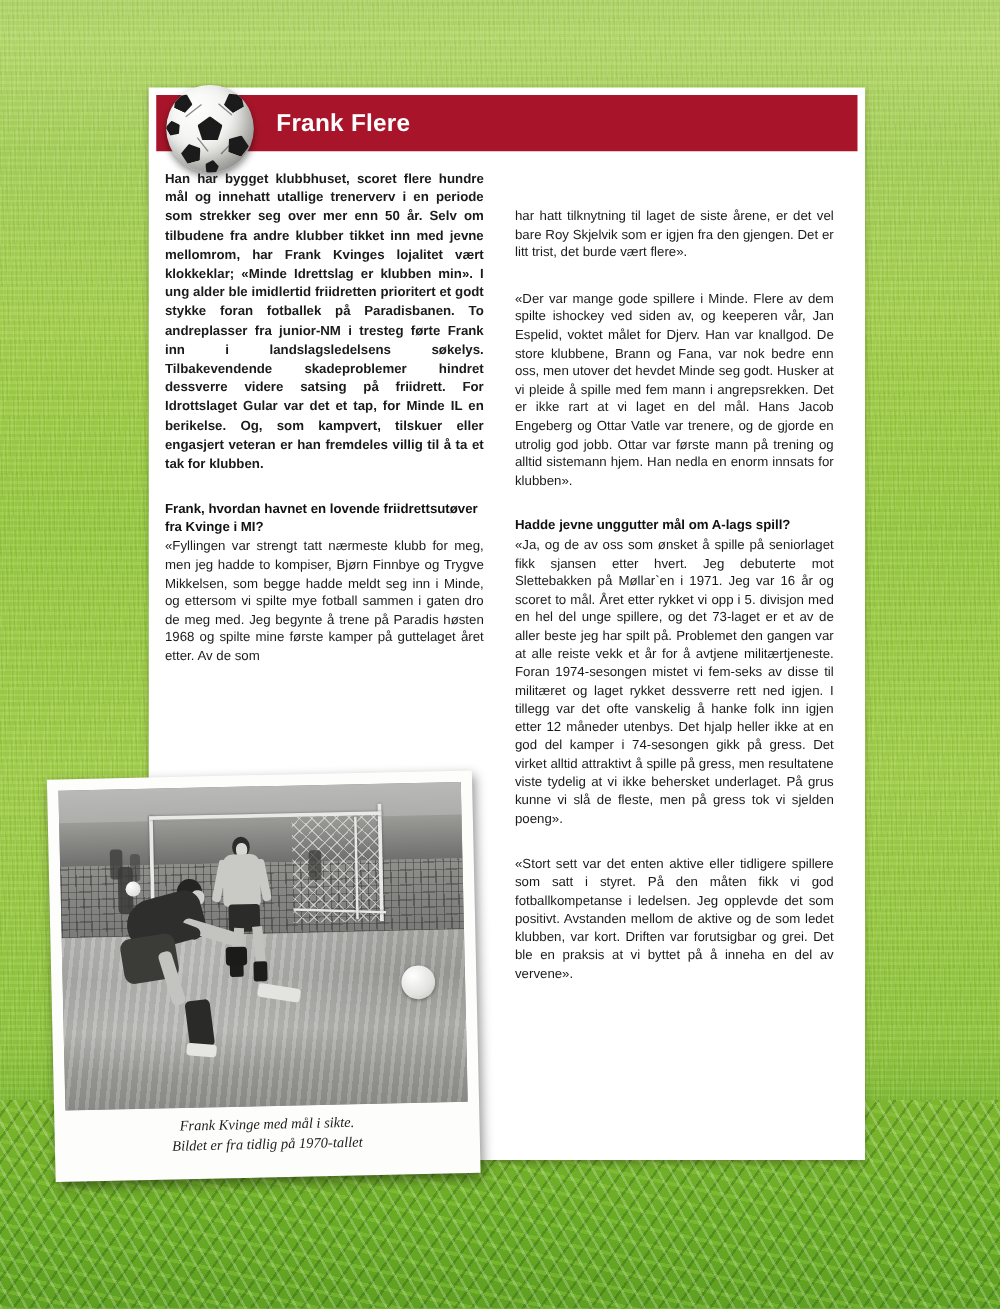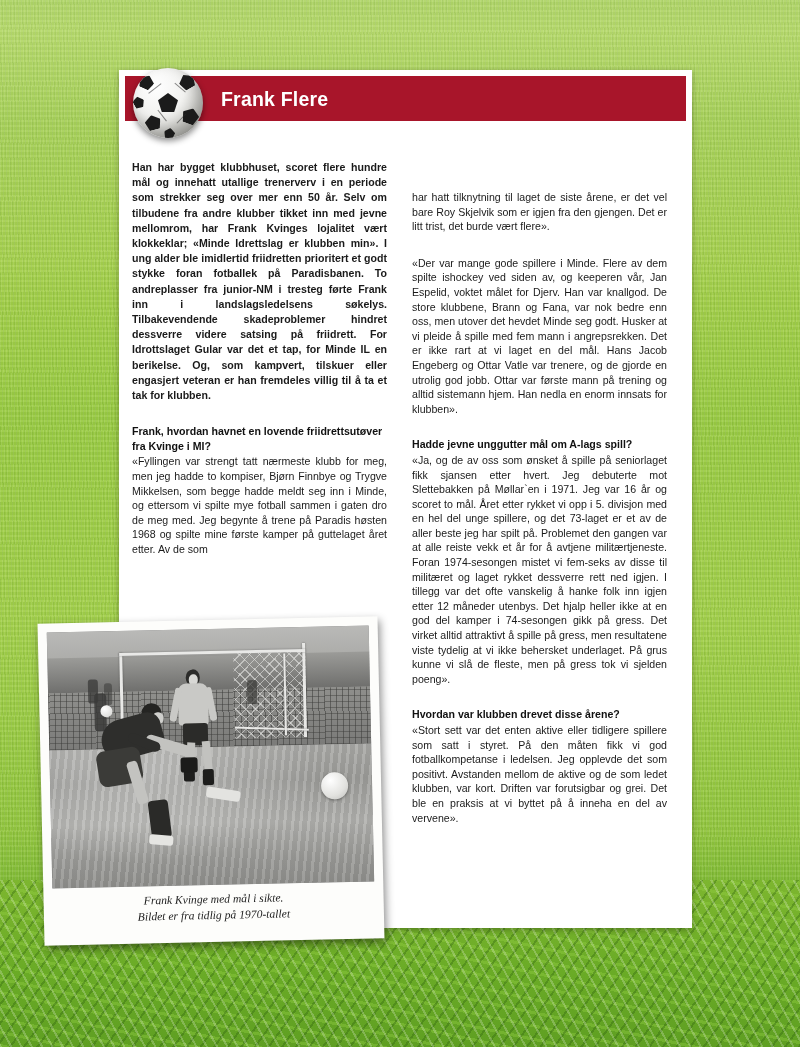--- a/index.html
+++ b/index.html
@@ -73,21 +73,21 @@
       clip-path:polygon(50% 0,100% 38%,81% 100%,19% 100%,0 38%);transform:rotate(20deg);}
   #p4{width:16px;height:15px;left:12px;top:47px;border-radius:3px;
       clip-path:polygon(50% 0,100% 38%,81% 100%,19% 100%,0 38%);transform:rotate(-15deg);}
   #p5{width:12px;height:11px;left:0px;top:29px;border-radius:3px;
       clip-path:polygon(50% 0,100% 38%,81% 100%,19% 100%,0 38%);transform:rotate(60deg);}
   #p6{width:11px;height:11px;left:31px;top:60px;border-radius:3px;
       clip-path:polygon(50% 0,100% 38%,81% 100%,19% 100%,0 38%);transform:rotate(10deg);}
   .seam{position:absolute;background:#2a2a2a;height:1.4px;opacity:.55;}
 
   
-  .col{position:absolute;top:160px;width:255px;}
+  .col{position:absolute;top:136px;width:255px;}
   #col-left{left:132px;}
   #col-right{left:412px;margin-top:30px;}
 
   p{margin:0 0 10px 0;}
   .body-txt{
     font-size:10.6px;line-height:14.6px;color:#1a1a1a;
     text-align:justify;text-justify:inter-word;
     hyphens:manual;
   }
   .lead{font-weight:bold;font-size:10.6px;line-height:15.2px;}
@@ -185,21 +185,20 @@
 
   <p class="body-txt ans">«Der var mange gode spillere i Minde. Flere av dem spilte ishockey ved siden av, og keeperen vår, Jan Espelid, voktet målet for Djerv. Han var knallgod. De store klubbene, Brann og Fana, var nok bedre enn oss, men utover det hevdet Minde seg godt. Husker at vi pleide å spille med fem mann i angrepsrekken. Det er ikke rart at vi laget en del mål. Hans Jacob Engeberg og Ottar Vatle var trenere, og de gjorde en utrolig god jobb. Ottar var første mann på trening og alltid sistemann hjem. Han nedla en enorm innsats for klubben».</p>
 
   <div class="spacer-q"></div>
 
   <p class="qhead">Hadde jevne unggutter mål om A-lags spill?</p>
   <p class="body-txt ans">«Ja, og de av oss som ønsket å spille på seniorlaget fikk sjansen etter hvert. Jeg debuterte mot Slettebakken på Møllar`en i 1971. Jeg var 16 år og scoret to mål. Året etter rykket vi opp i 5. divisjon med en hel del unge spillere, og det 73-laget er et av de aller beste jeg har spilt på. Problemet den gangen var at alle reiste vekk et år for å avtjene militærtjeneste. Foran 1974-sesongen mistet vi fem-seks av disse til militæret og laget rykket dessverre rett ned igjen. I tillegg var det ofte vanskelig å hanke folk inn igjen etter 12 måneder utenbys. Det hjalp heller ikke at en god del kamper i 74-sesongen gikk på gress. Det virket alltid attraktivt å spille på gress, men resultatene viste tydelig at vi ikke behersket underlaget. På grus kunne vi slå de fleste, men på gress tok vi sjelden poeng».</p>
 
   <div class="spacer-q"></div>
 
-  <p class="qhead">Hvordan var klubben drevet disse årene?</p>
   <p class="body-txt ans">«Stort sett var det enten aktive eller tidligere spillere som satt i styret. På den måten fikk vi god fotballkompetanse i ledelsen. Jeg opplevde det som positivt. Avstanden mellom de aktive og de som ledet klubben, var kort. Driften var forutsigbar og grei. Det ble en praksis at vi byttet på å inneha en del av vervene».</p>
 </div>
 
 <div id="photo-wrap">
   <div id="photo">
     <div id="ph-sky"></div>
     <div id="ph-stand"></div>
     <div id="ph-fence"></div>
     <div id="ph-pitch"></div>
 

